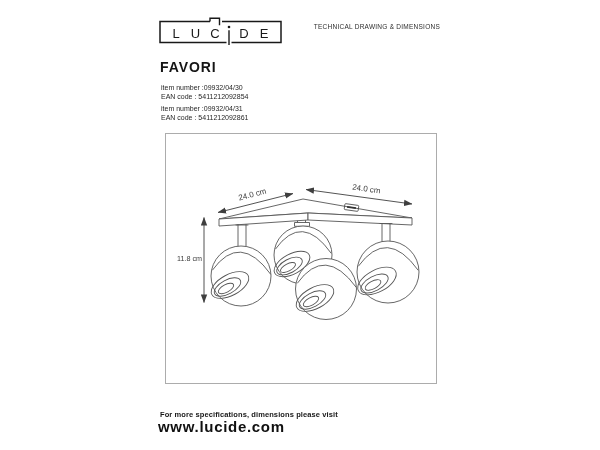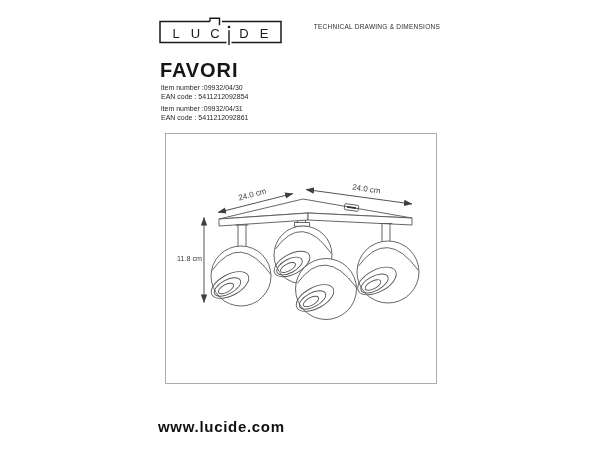--- a/index.html
+++ b/index.html
@@ -8,21 +8,21 @@
   .abs{position:absolute;}
 
   
   #logo{left:159px;top:17px;}
   .lg-box{fill:none;stroke:#191919;stroke-width:1.5;}
   .lg-ln{fill:none;stroke:#191919;stroke-width:1.4;}
   .lg-letter{font-size:13px;fill:#1a1a1a;font-family:"Liberation Sans",sans-serif;}
   .tagline{right:160px;top:23px;font-size:6.5px;letter-spacing:.25px;color:#2e2e2e;}
 
   
-  .title{left:160px;top:59px;font-size:20px;font-weight:700;letter-spacing:.9px;color:#151515;}
+  .title{left:160px;top:59px;font-size:14px;font-weight:700;letter-spacing:.9px;color:#151515;}
   .variant{left:161px;font-size:7px;line-height:1.32;color:#272727;}
   .v1{top:83px;}
   .v2{top:104px;}
 
   
   .frame{left:165px;top:133px;width:272px;height:251px;border:1px solid #acacac;box-sizing:border-box;background:#fff;}
   svg.draw{display:block;width:100%;height:100%;}
   .face{fill:#ffffff;stroke:#565656;stroke-width:.9;stroke-linejoin:round;}
   .ln{fill:none;stroke:#565656;stroke-width:.9;stroke-linecap:round;stroke-linejoin:round;}
   .dml{stroke:#3f3f3f;stroke-width:.9;}
@@ -135,15 +135,16 @@
       <g>
         <circle class="face" cx="326" cy="289" r="30.5"></circle>
         <path class="ln" d="M297.5,283 Q325,245 356,287"></path>
         <ellipse class="ln" transform="translate(315 298) rotate(-28)" rx="20.5" ry="10.5"></ellipse>
         <ellipse class="ln" transform="translate(312.5 300) rotate(-28)" rx="14.5" ry="7"></ellipse>
         <ellipse class="ln" transform="translate(311 301.5) rotate(-28)" rx="8.5" ry="3.8"></ellipse>
       </g>
     </svg>
   </div>
 
+  <div class="abs foot-note">For more specifications, dimensions please visit</div>
   <div class="abs foot-site">www.lucide.com</div>
 
 </div>
 
 </body></html>

